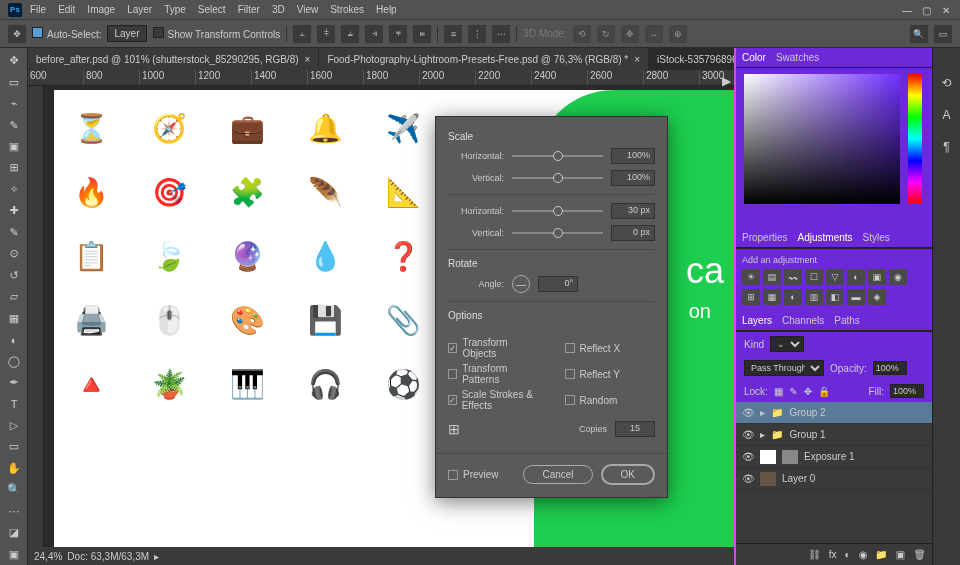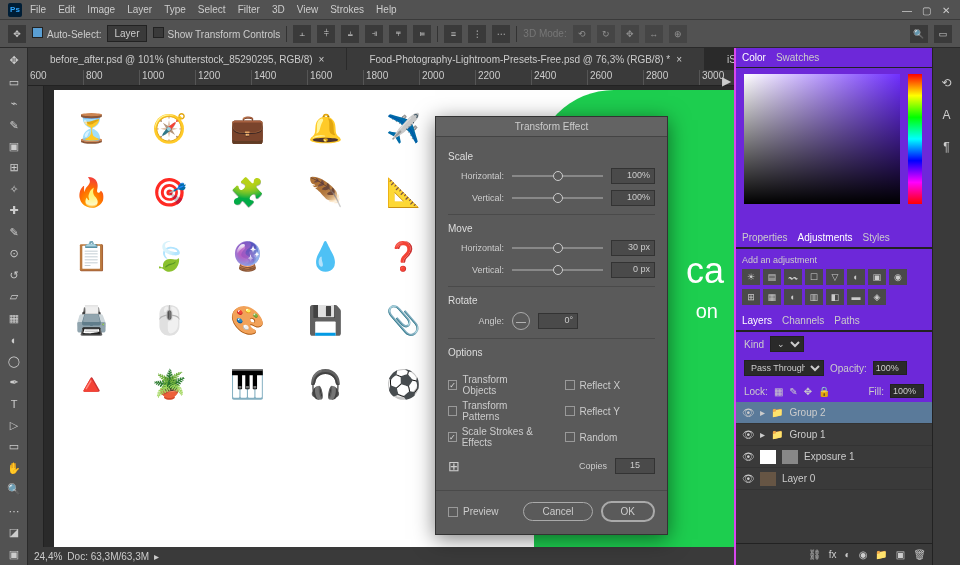--- a/index.html
+++ b/index.html
@@ -12,32 +12,32 @@
 .optbar{height:28px;background:#525252;display:flex;align-items:center;padding:0 8px;gap:6px;border-bottom:1px solid #2a2a2a}
 .optbar .sel{background:#3a3a3a;padding:2px 6px;border:1px solid #222}
 .optbar .chk{width:11px;height:11px;background:#3a3a3a;border:1px solid #222;display:inline-block;margin-right:4px}
 .optbar .chk.on{background:#5a9fd4}
 .icon-btn{width:18px;height:18px;background:#3a3a3a;display:flex;align-items:center;justify-content:center;font-size:9px;cursor:pointer}
 .main{display:flex;height:calc(100% - 48px)}
 .toolbar{width:28px;background:#525252;display:flex;flex-direction:column;border-right:1px solid #2a2a2a;padding-top:2px}
 .toolbar .tool{width:24px;height:20px;margin:1px 2px;display:flex;align-items:center;justify-content:center;cursor:pointer;font-size:11px}
 .content{flex:1;display:flex;flex-direction:column;background:#2a2a2a;min-width:0}
 .tabs{height:22px;background:#3a3a3a;display:flex;overflow:hidden}
-.tab{padding:4px 22px;background:#3a3a3a;border-right:1px solid #2a2a2a;white-space:nowrap;font-size:9px;display:flex;align-items:center;gap:6px}
+.tab{padding:4px 8px;background:#3a3a3a;border-right:1px solid #2a2a2a;white-space:nowrap;font-size:9px;display:flex;align-items:center;gap:6px}
 .tab.active{background:#2a2a2a}
 .tab .x{cursor:pointer}
 .ruler-h{height:16px;background:#3a3a3a;border-bottom:1px solid #222;display:flex;font-size:7px;color:#888;overflow:hidden}
 .ruler-h div{flex:0 0 56px;border-right:1px solid #555;padding-left:2px}
 .canvas-wrap{flex:1;display:flex;overflow:hidden}
 .ruler-v{width:16px;background:#3a3a3a;border-right:1px solid #222}
 .canvas{flex:1;background:#2a2a2a;position:relative;overflow:hidden}
 .artboard{position:absolute;left:10px;top:4px;width:680px;height:480px;background:#fff}
 .green{position:absolute;right:0;top:0;width:200px;height:100%;background:#1dce4f;border-top-left-radius:80px}
 .green .txt{position:absolute;right:10px;top:160px;font-size:36px;color:#fff;font-weight:300}
-.green .txt2{position:absolute;right:16px;top:210px;font-size:20px;color:#fff;font-weight:300}
+.green .txt2{position:absolute;right:23px;top:210px;font-size:20px;color:#fff;font-weight:300}
 .icon-grid{position:absolute;left:20px;top:20px;display:grid;grid-template-columns:repeat(6,1fr);gap:28px 42px;width:420px}
 .ig{width:36px;height:36px;display:flex;align-items:center;justify-content:center;font-size:28px}
 .status{height:18px;background:#3a3a3a;display:flex;align-items:center;padding:0 6px;font-size:9px;gap:5px}
 .right-strip{width:28px;background:#3a3a3a;border-left:1px solid #222;display:flex;flex-direction:column;gap:18px;align-items:center;padding-top:28px}
 .right-strip div{font-size:12px;cursor:pointer}
 .panels{width:198px;background:#6d28d9;display:flex;flex-direction:column;border-left:2px solid #d946ef}
 .panel-head{height:20px;display:flex;align-items:center;border-bottom:1px solid #222;padding:0 6px;gap:10px;font-size:9px}
 .panel-head span{cursor:pointer}
 .panel-head .act{color:#fff}
 .color-panel{height:160px;padding:6px;position:relative}
@@ -333,39 +333,37 @@
   </div>
 
   <div class="right-strip">
     <div>⟲</div>
     <div>A</div>
     <div>¶</div>
   </div>
 </div>
 
 <div class="dialog">
-  <div class="dlg-title">Transform Effect</div>
   <div class="dlg-body">
     <div class="sect">Scale</div>
     <div class="frow">
       <label>Horizontal:</label>
       <div class="slider">
           <div class="knob" style="left:50%"></div>
         </div>
       <div class="val">100%</div>
     </div>
     <div class="frow">
       <label>Vertical:</label>
       <div class="slider">
           <div class="knob" style="left:50%"></div>
         </div>
       <div class="val">100%</div>
     </div>
     <div class="sep"></div>
-    <div class="sect">Move</div>
     <div class="frow">
       <label>Horizontal:</label>
       <div class="slider">
           <div class="knob" style="left:50%"></div>
         </div>
       <div class="val">30 px</div>
     </div>
     <div class="frow">
       <label>Vertical:</label>
       <div class="slider">

